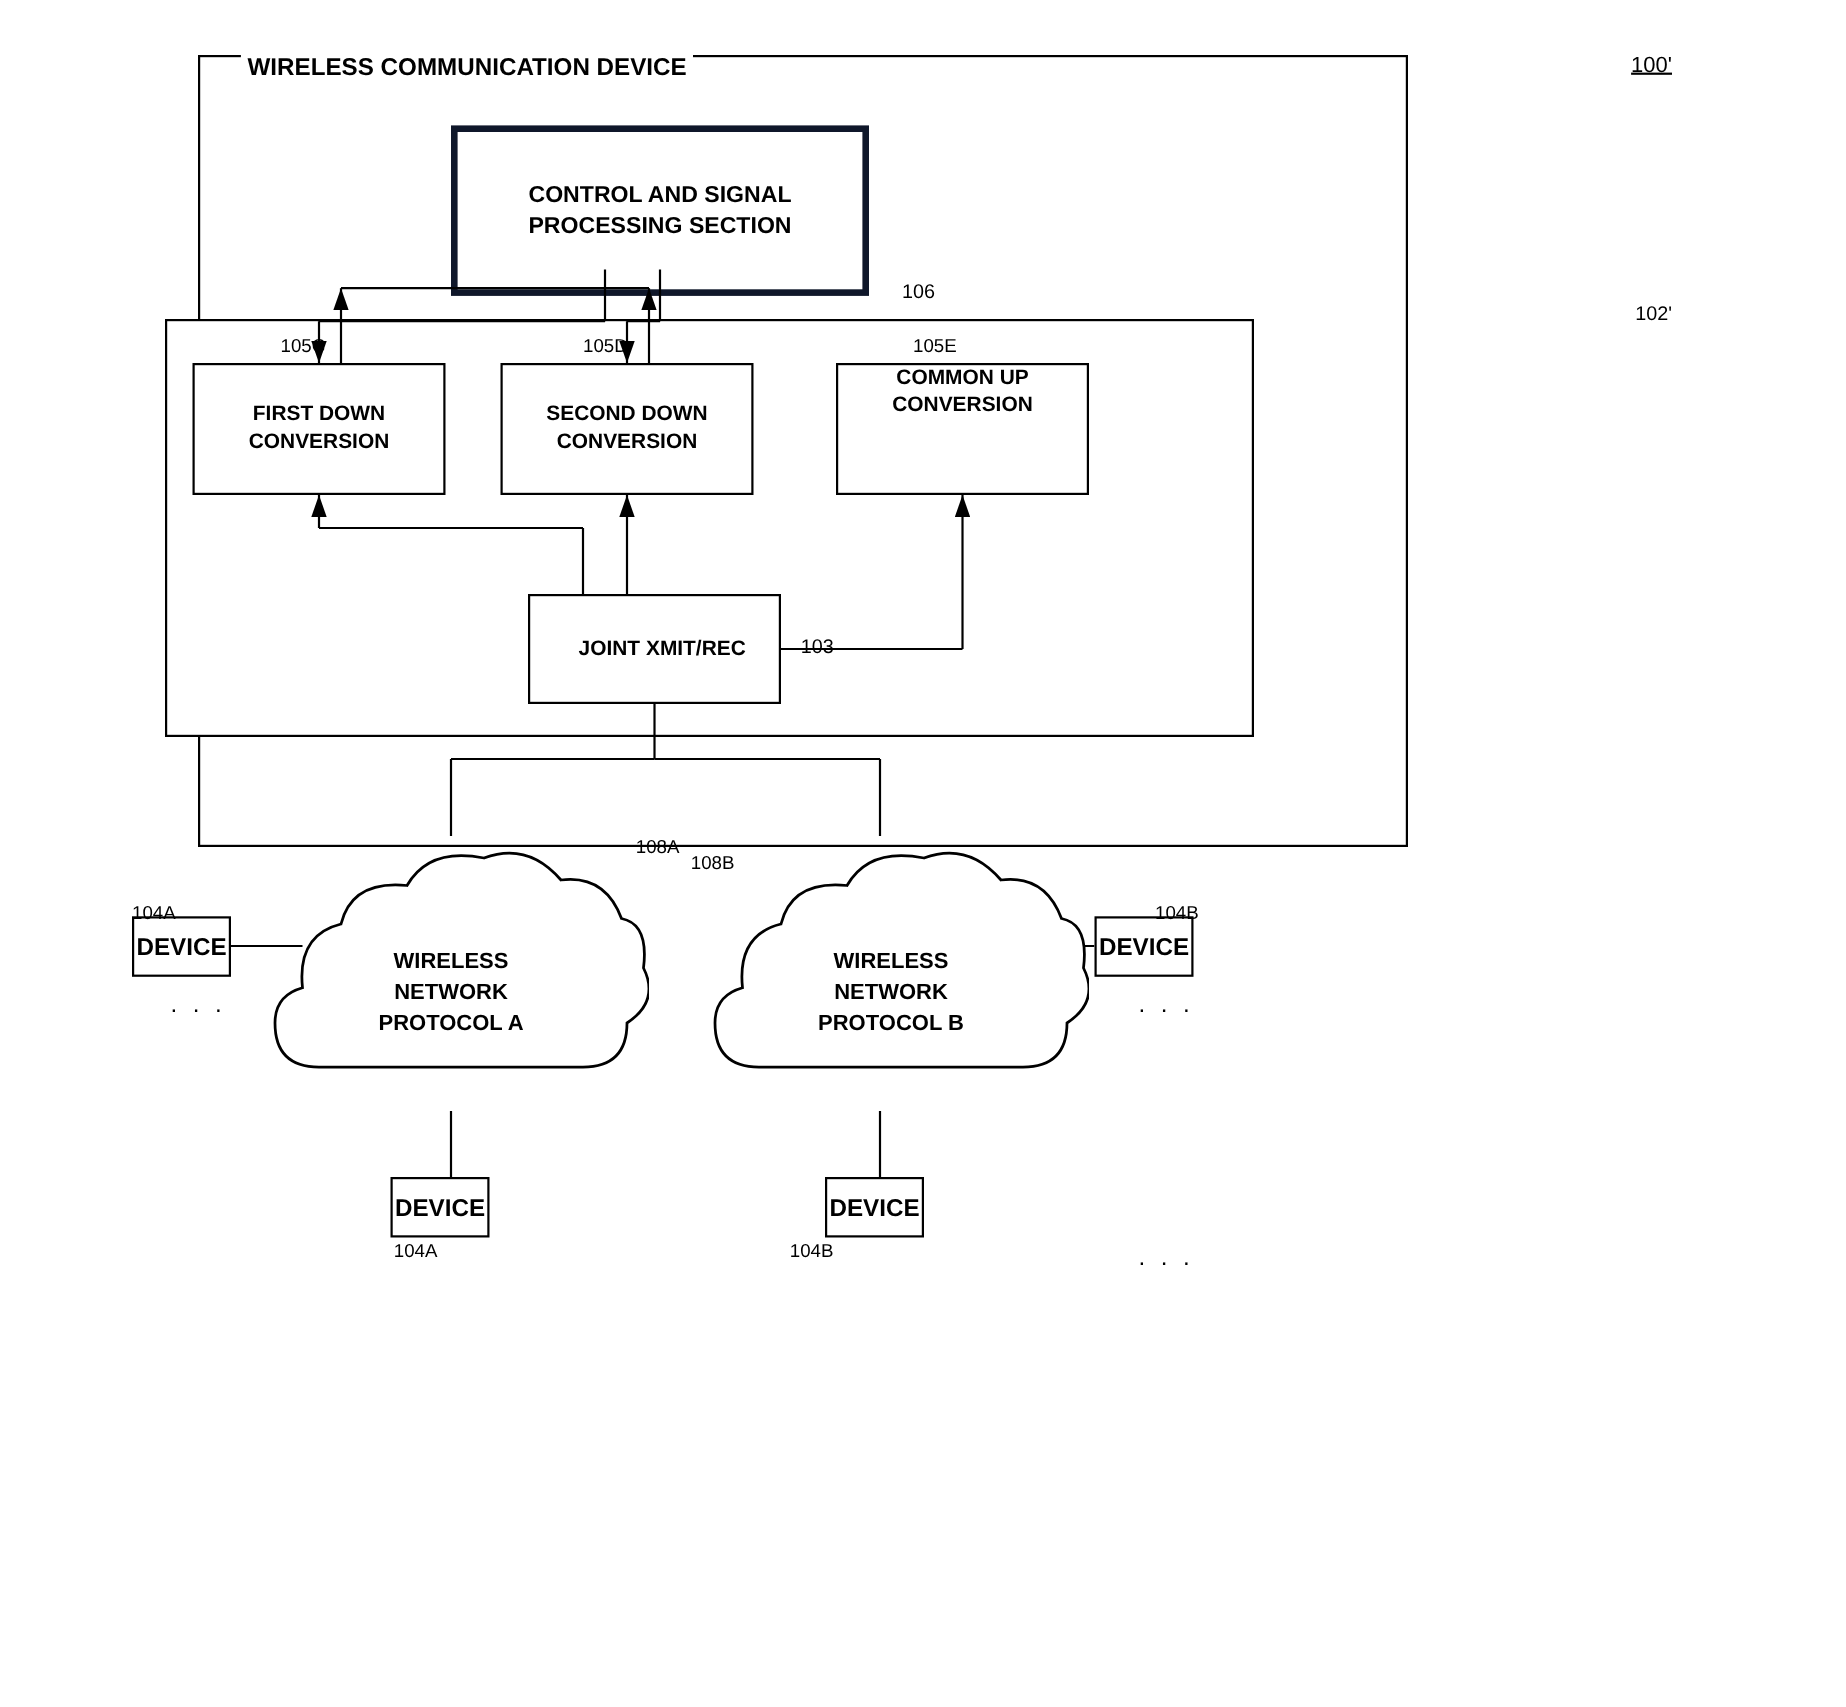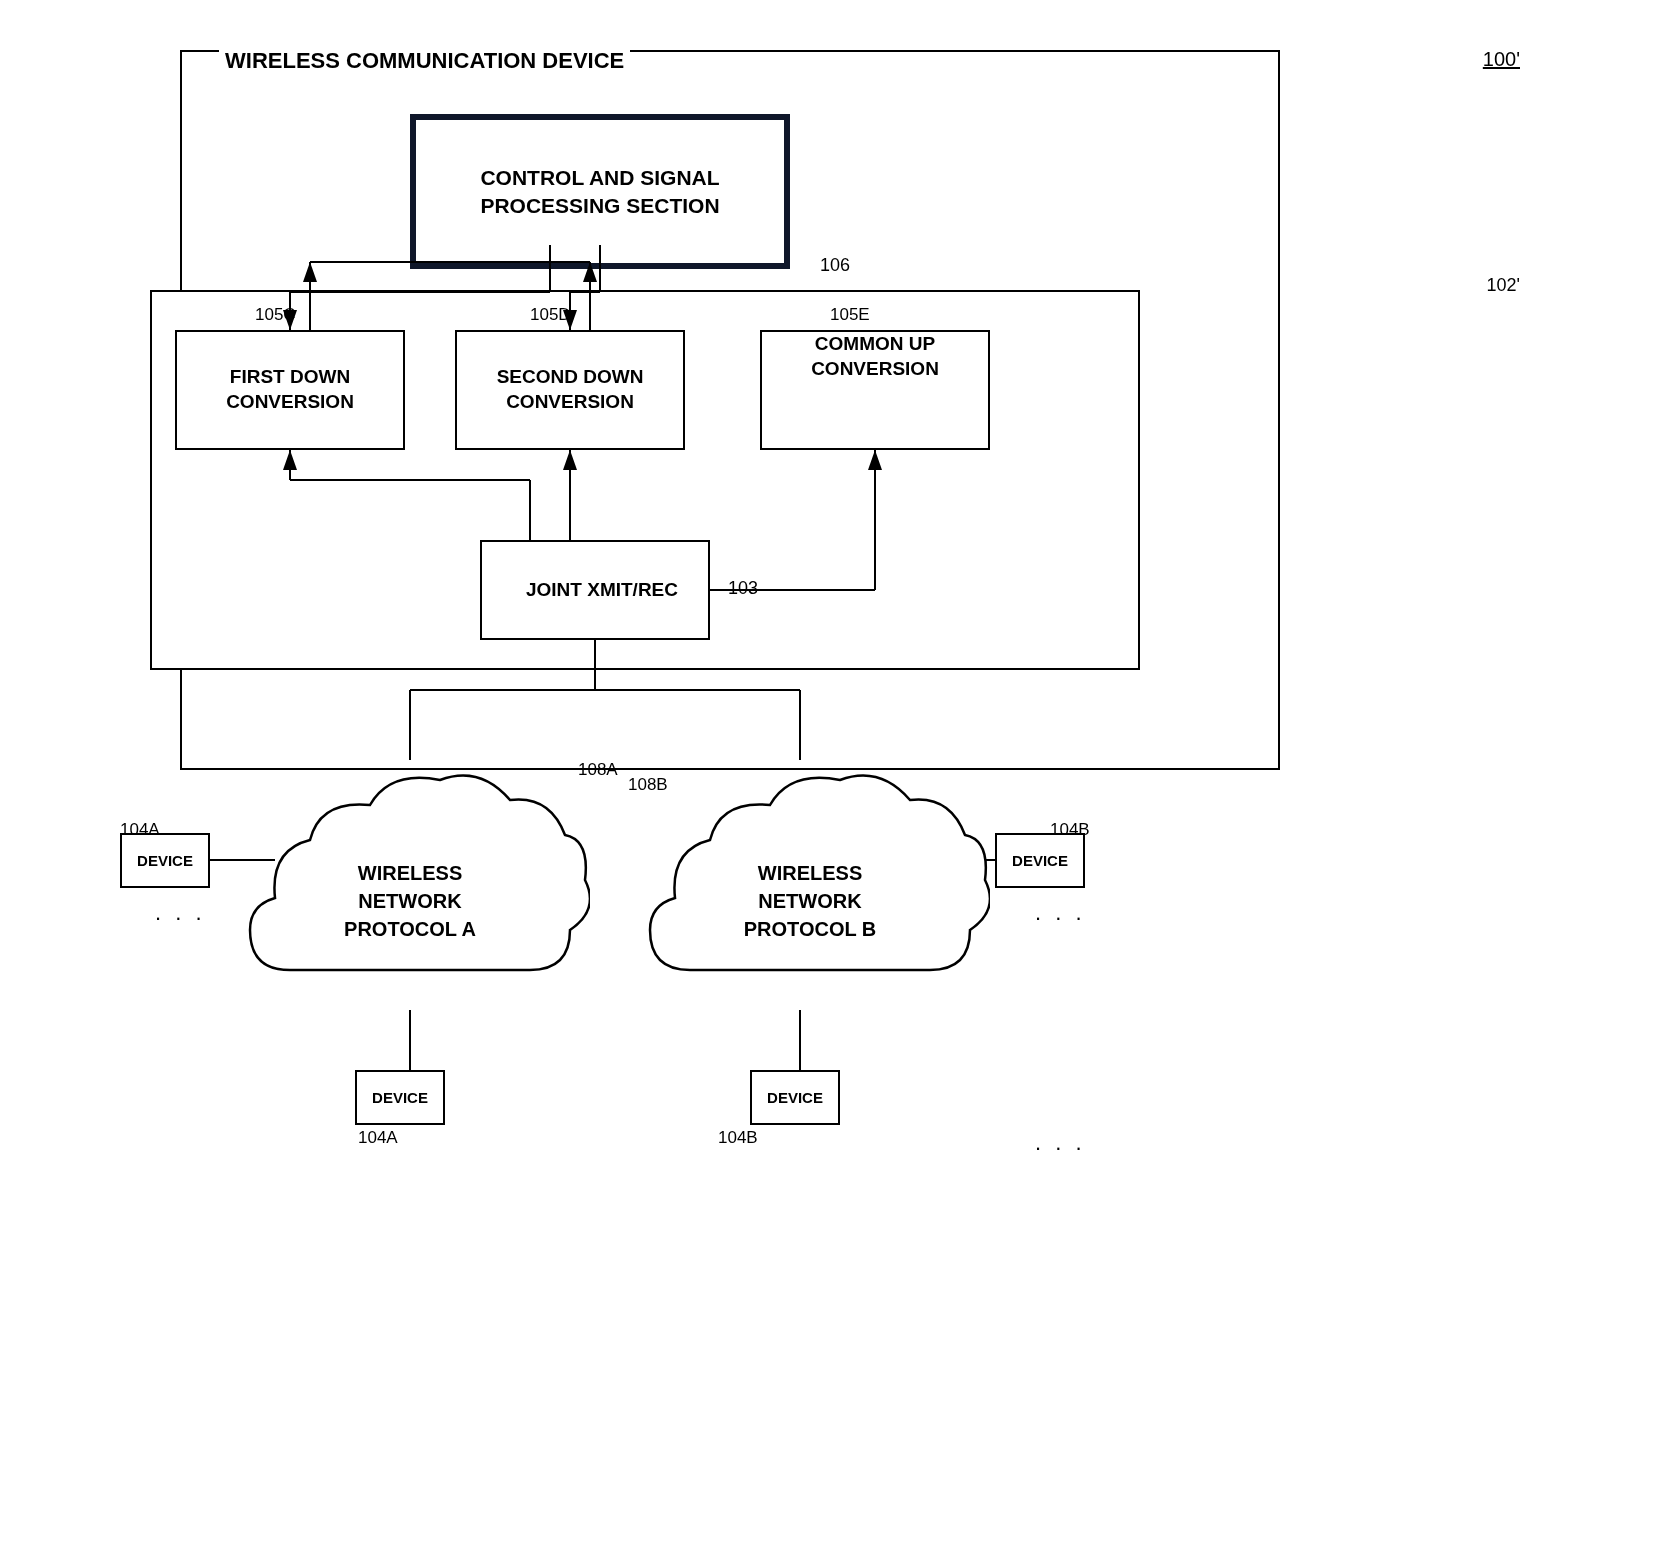--- a/index.html
+++ b/index.html
@@ -205,21 +205,21 @@
 
     
     .device-box {
       position: absolute;
       width: 90px;
       height: 55px;
       border: 2px solid #000;
       display: flex;
       align-items: center;
       justify-content: center;
-      font-size: 15px;
+      font-size: 22px;
       font-weight: bold;
       background: #fff;
     }
 
     
     .ref-label {
       position: absolute;
       font-size: 17px;
     }
 

